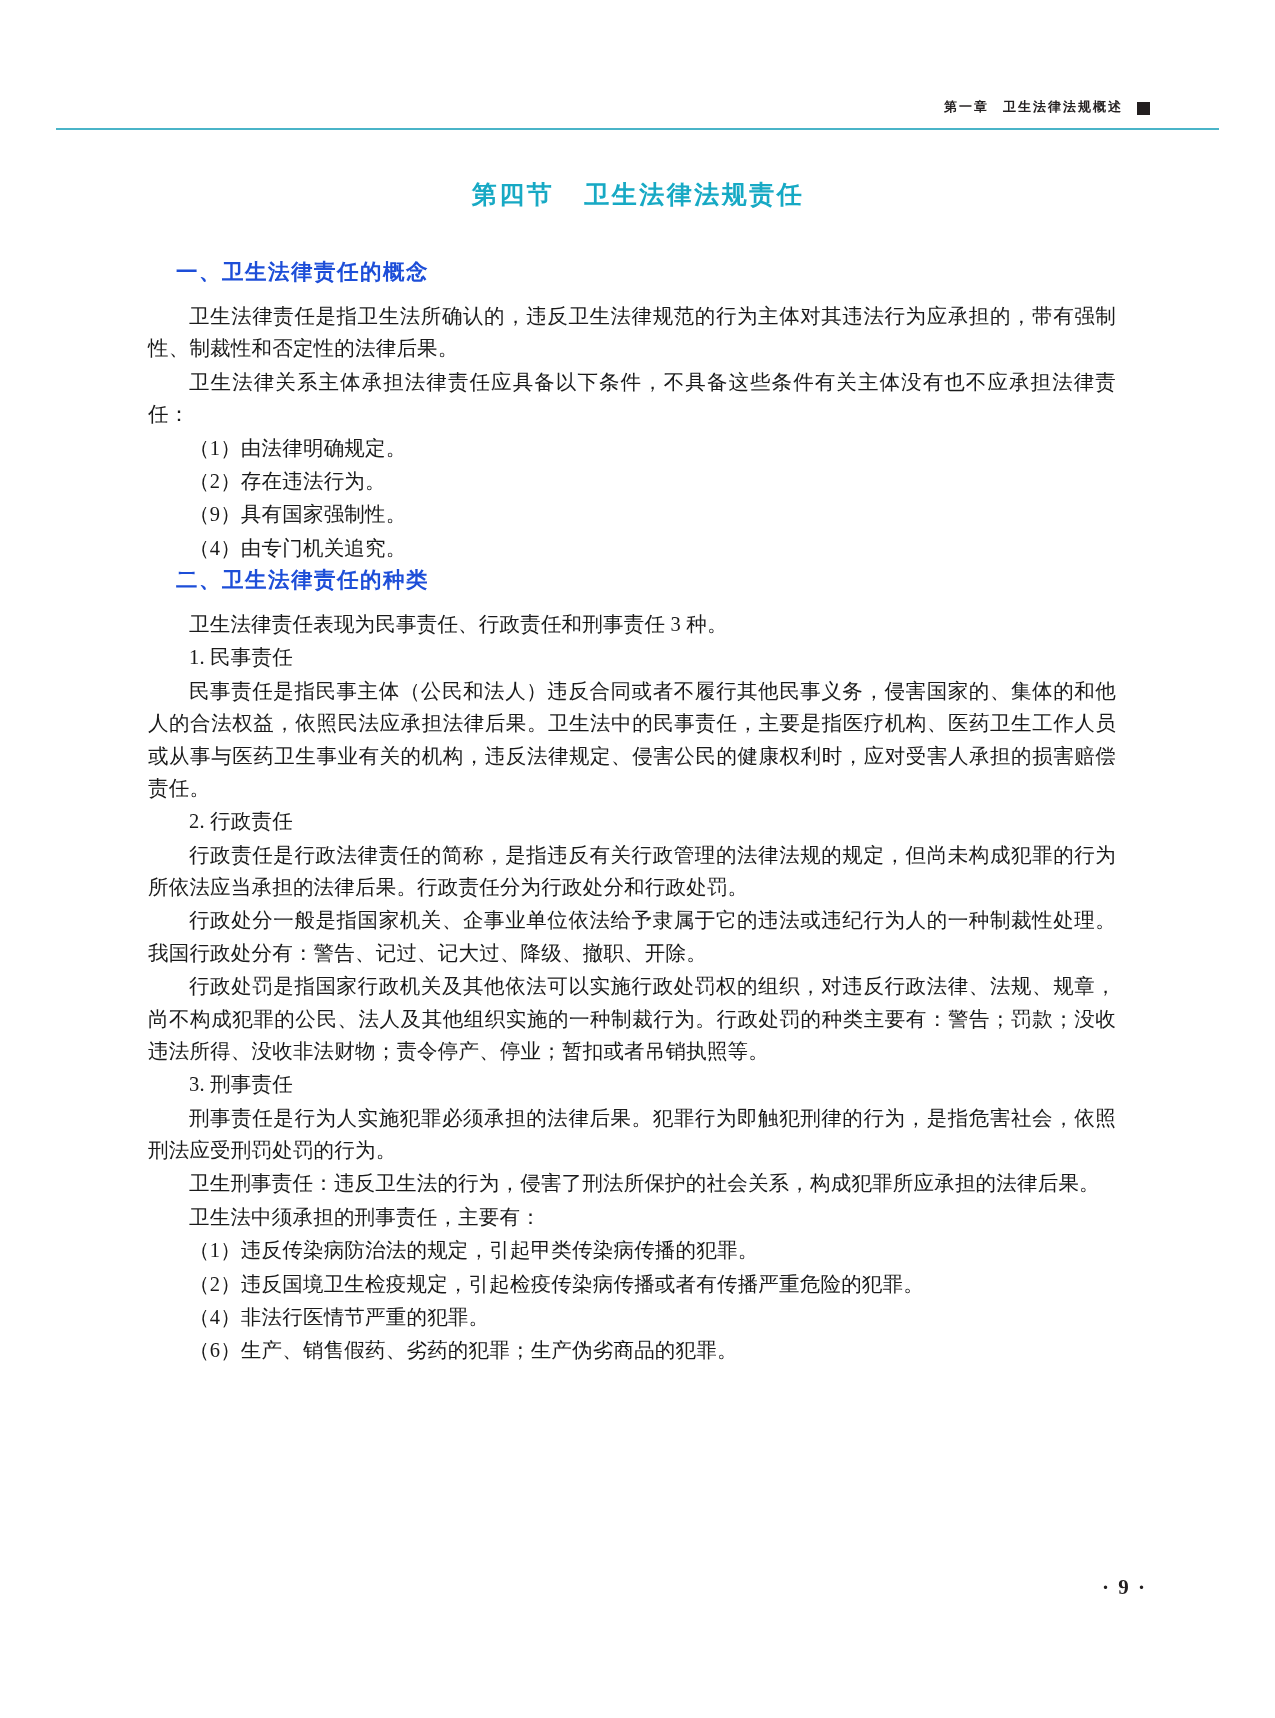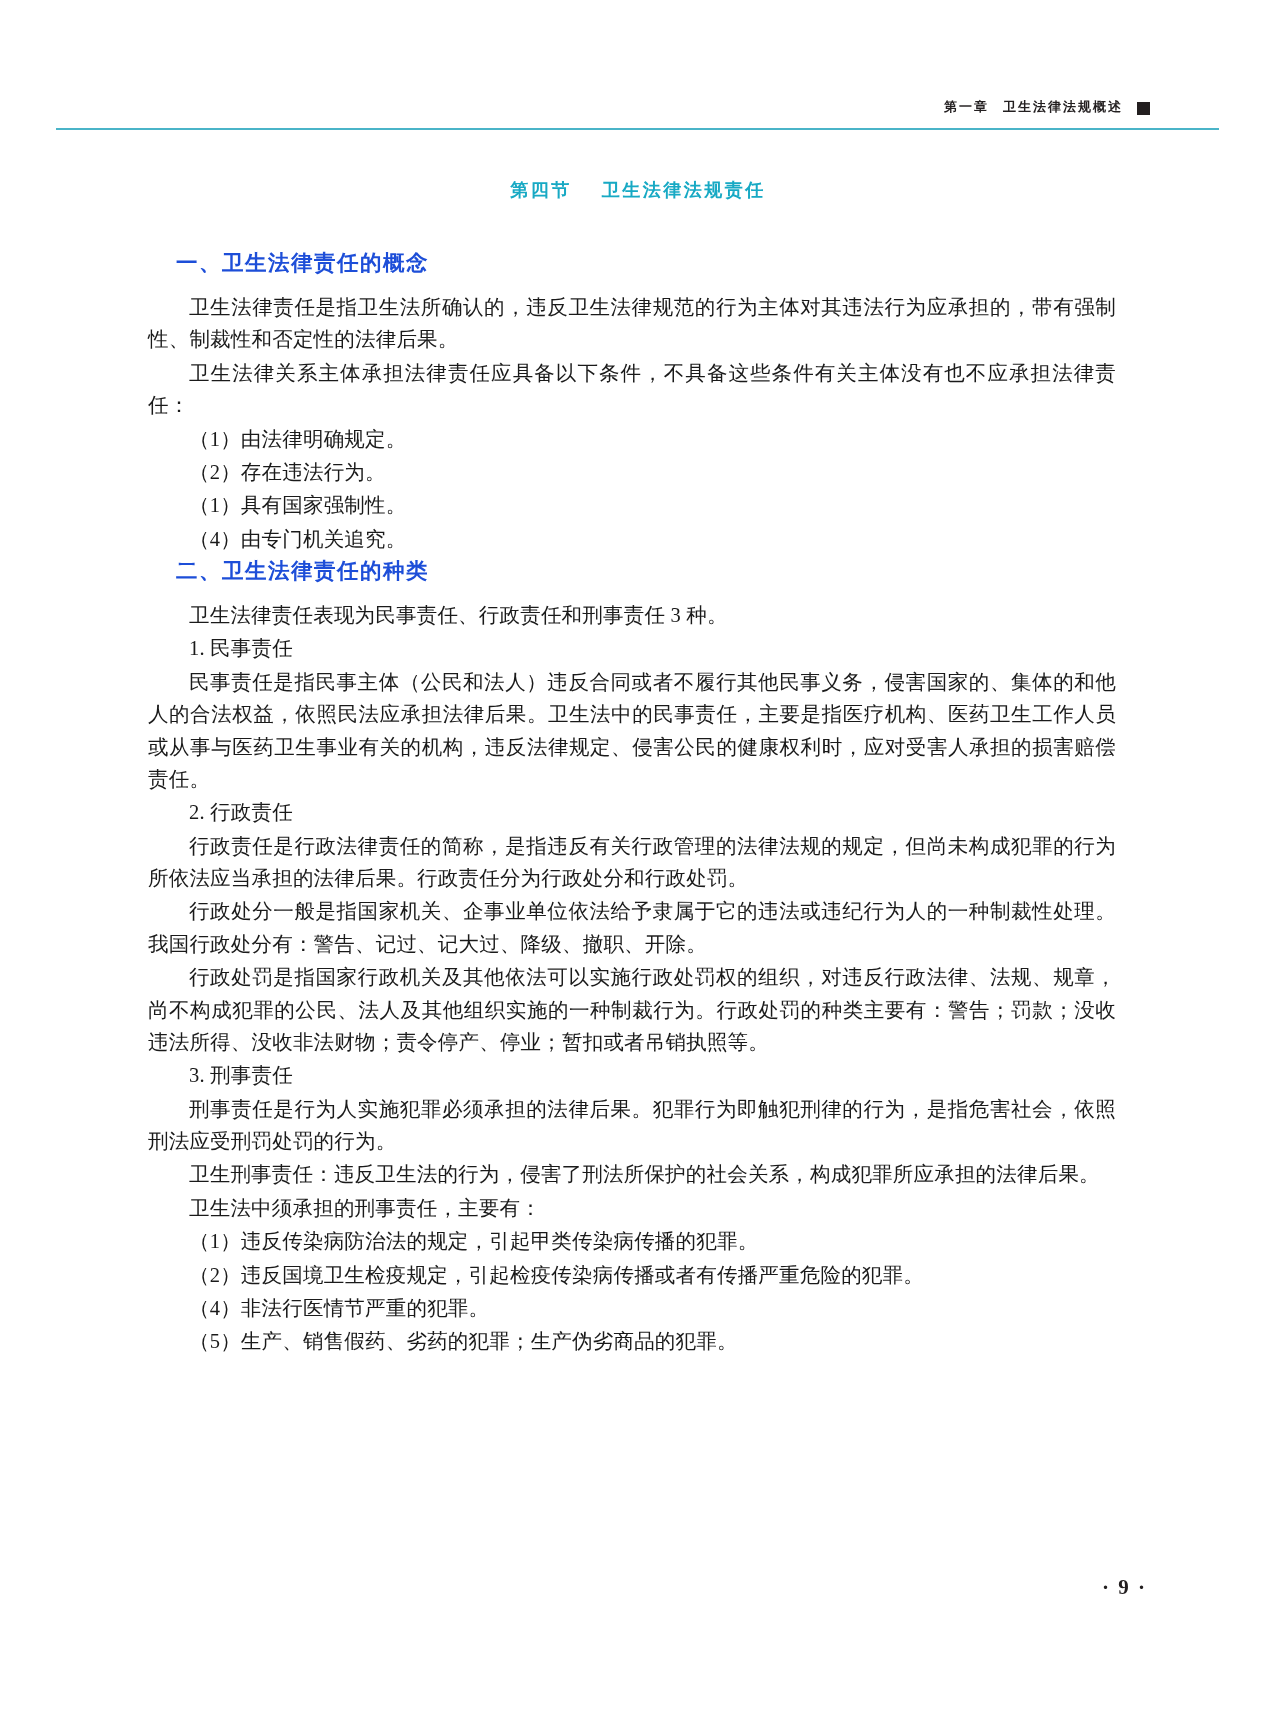--- a/index.html
+++ b/index.html
@@ -69,21 +69,21 @@
     top: 178px;
     left: 148px;
     width: 980px;
   }
 
   .section-title {
     text-align: center;
     color: #17a9c4;
     font-family: "Liberation Sans", "DejaVu Sans", sans-serif;
     font-weight: bold;
-    font-size: 18px;
+    font-size: 25px;
     letter-spacing: 2.5px;
     margin: 0 0 46px 0;
   }
   .section-title .gap { display: inline-block; width: 30px; }
 
   .sub-title {
     color: #1d4ed8;
     font-family: "Liberation Sans", "DejaVu Sans", sans-serif;
     font-weight: bold;
     font-size: 21.5px;
@@ -133,37 +133,37 @@
 
     <h1 class="section-title">
       <span>第四节</span><span class="gap"></span><span>卫生法律法规责任</span>
     </h1>
 
     <h2 class="sub-title">一、卫生法律责任的概念</h2>
     <p class="para indent">卫生法律责任是指卫生法所确认的，违反卫生法律规范的行为主体对其违法行为应承担的，带有强制性、制裁性和否定性的法律后果。</p>
     <p class="para indent">卫生法律关系主体承担法律责任应具备以下条件，不具备这些条件有关主体没有也不应承担法律责任：</p>
     <p class="para numline">（1）由法律明确规定。</p>
     <p class="para numline">（2）存在违法行为。</p>
-    <p class="para numline">（1）具有国家强制性。</p>
+    <p class="para numline">（9）具有国家强制性。</p>
     <p class="para numline">（4）由专门机关追究。</p>
 
     <h2 class="sub-title second">二、卫生法律责任的种类</h2>
     <p class="para indent">卫生法律责任表现为民事责任、行政责任和刑事责任 3 种。</p>
     <p class="para listline">1. 民事责任</p>
     <p class="para indent">民事责任是指民事主体（公民和法人）违反合同或者不履行其他民事义务，侵害国家的、集体的和他人的合法权益，依照民法应承担法律后果。卫生法中的民事责任，主要是指医疗机构、医药卫生工作人员或从事与医药卫生事业有关的机构，违反法律规定、侵害公民的健康权利时，应对受害人承担的损害赔偿责任。</p>
     <p class="para listline">2. 行政责任</p>
     <p class="para indent">行政责任是行政法律责任的简称，是指违反有关行政管理的法律法规的规定，但尚未构成犯罪的行为所依法应当承担的法律后果。行政责任分为行政处分和行政处罚。</p>
     <p class="para indent">行政处分一般是指国家机关、企事业单位依法给予隶属于它的违法或违纪行为人的一种制裁性处理。我国行政处分有：警告、记过、记大过、降级、撤职、开除。</p>
     <p class="para indent">行政处罚是指国家行政机关及其他依法可以实施行政处罚权的组织，对违反行政法律、法规、规章，尚不构成犯罪的公民、法人及其他组织实施的一种制裁行为。行政处罚的种类主要有：警告；罚款；没收违法所得、没收非法财物；责令停产、停业；暂扣或者吊销执照等。</p>
     <p class="para listline">3. 刑事责任</p>
     <p class="para indent">刑事责任是行为人实施犯罪必须承担的法律后果。犯罪行为即触犯刑律的行为，是指危害社会，依照刑法应受刑罚处罚的行为。</p>
     <p class="para indent">卫生刑事责任：违反卫生法的行为，侵害了刑法所保护的社会关系，构成犯罪所应承担的法律后果。</p>
     <p class="para indent">卫生法中须承担的刑事责任，主要有：</p>
     <p class="para numline">（1）违反传染病防治法的规定，引起甲类传染病传播的犯罪。</p>
     <p class="para numline">（2）违反国境卫生检疫规定，引起检疫传染病传播或者有传播严重危险的犯罪。</p>
     <p class="para numline">（4）非法行医情节严重的犯罪。</p>
-    <p class="para numline">（5）生产、销售假药、劣药的犯罪；生产伪劣商品的犯罪。</p>
+    <p class="para numline">（6）生产、销售假药、劣药的犯罪；生产伪劣商品的犯罪。</p>
 
   </div>
 
   <div class="footer-page">· 9 ·</div>
 
 </div>
 
 </body></html>

